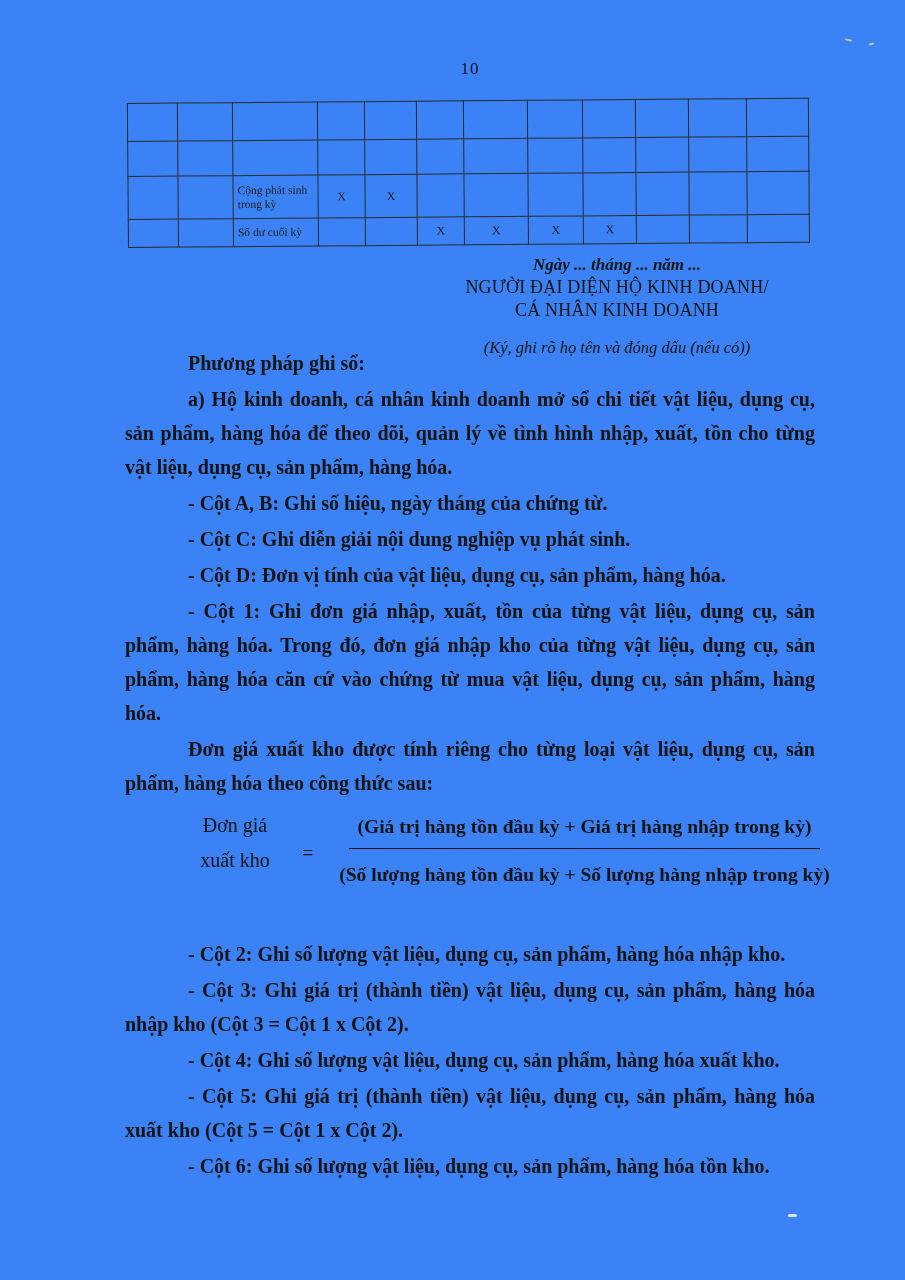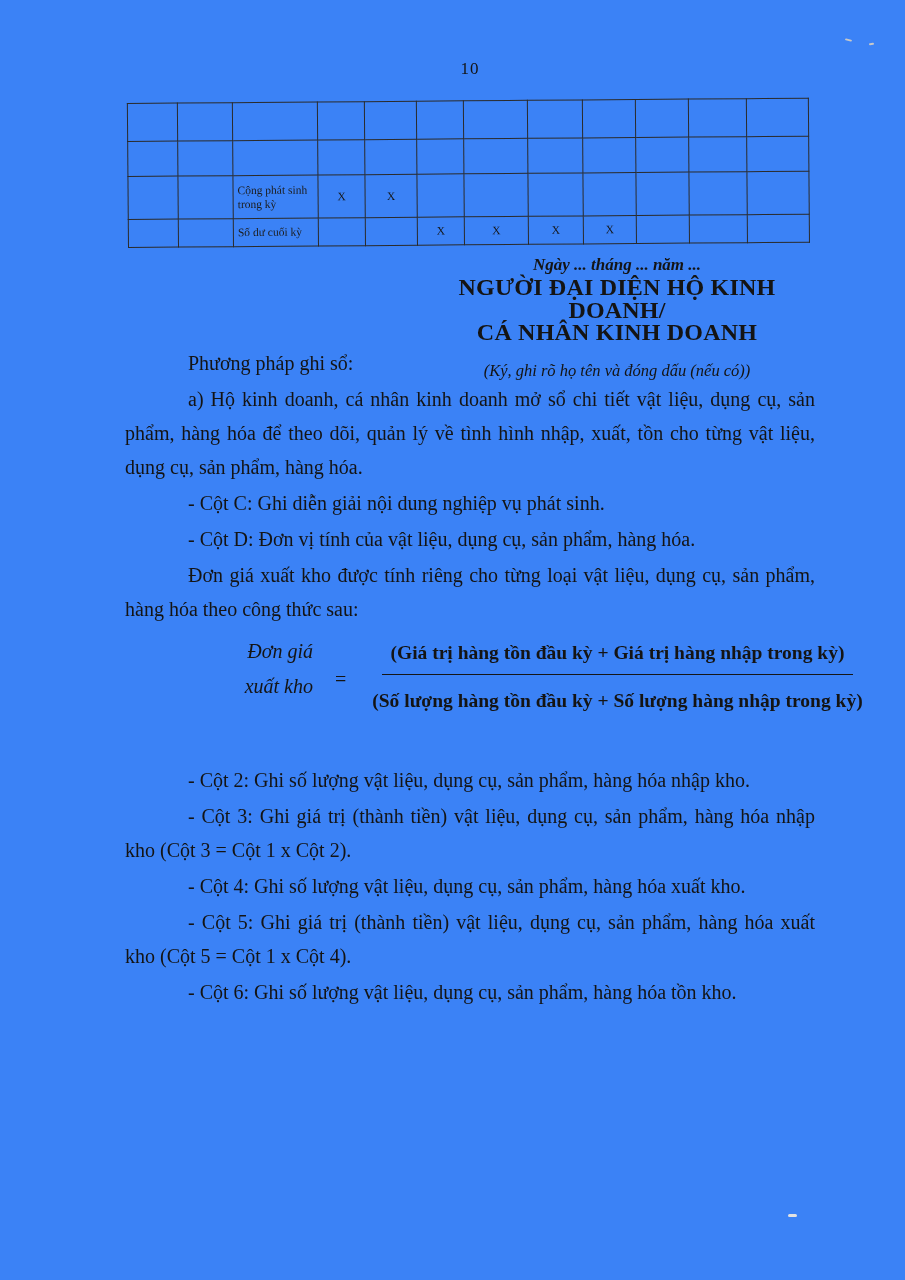--- a/index.html
+++ b/index.html
@@ -35,38 +35,38 @@
     overflow:hidden;
   }
   td.label-cell { padding:1px 2px 1px 4px; text-align:left; color:#1c1c1c; }
   td.x-cell { text-align:center; font-size:13px; font-family:"Liberation Serif",serif; }
   
   .signature {
     position:absolute; top:254px; left:412px; width:410px;
     text-align:center;
   }
   .sig-date { font-style:italic; font-size:17px; line-height:22px;font-weight:bold; }
-  .sig-role { font-weight:bold; font-size:24px; line-height:22.5px; letter-spacing:0.2px; }
+  .sig-role { font-weight:normal; font-size:18px; line-height:22.5px; letter-spacing:0.2px; }
   .sig-note { font-style:italic; font-size:16.5px; line-height:23px;margin-top:15px; }
   
   .body-text {
     position:absolute; top:346px; left:125px; width:694px;
     font-size:20px; line-height:34px;
     text-align:justify;
   }
-  .body-text p { text-indent:63px; margin:0 4px 2px 0; }
+  .body-text p { text-indent:63px; margin:0 4px 2px 0;font-weight:bold; }
   
   .formula {
     display:flex; align-items:center;
     margin:10px 0 46px 0;
   }
   .formula-lhs {
-    width:90px; margin-left:98px; flex:0 0 auto;
+    width:90px; margin-left:65px; flex:0 0 auto;
     position:relative; top:-8px;
-    line-height:35px; text-align:right;font-style:italic;
+    line-height:35px; text-align:center;
   }
   .formula-lhs span { display:block; text-indent:0; }
   .formula-eq { flex:0 0 auto; margin:0 26px 0 22px; position:relative; top:2px; }
   .formula-frac { flex:1 1 auto; text-align:center; }
   .formula-frac .num, .formula-frac .den { line-height:33px; white-space:nowrap; font-size:19.5px;font-weight:bold; }
   .formula-frac .bar { width:96%; margin:5px auto 9px auto; border-top:1.8px solid #161616; height:0; }
 </style>
 </head>
 <body>
 
@@ -158,37 +158,39 @@
   <div class="signature">
     <div class="sig-date">Ngày ... tháng ... năm ...</div>
     <div class="sig-role">NGƯỜI ĐẠI DIỆN HỘ KINH DOANH/</div>
     <div class="sig-role">CÁ NHÂN KINH DOANH</div>
     <div class="sig-note">(Ký, ghi rõ họ tên và đóng dấu (nếu có))</div>
   </div>
 
   <div class="body-text">
     <p>Phương pháp ghi sổ:</p>
     <p>a) Hộ kinh doanh, cá nhân kinh doanh mở sổ chi tiết vật liệu, dụng cụ, sản phẩm, hàng hóa để theo dõi, quản lý về tình hình nhập, xuất, tồn cho từng vật liệu, dụng cụ, sản phẩm, hàng hóa.</p>
+    <p>- Cột A, B: Ghi số hiệu, ngày tháng của chứng từ.</p>
     <p>- Cột C: Ghi diễn giải nội dung nghiệp vụ phát sinh.</p>
     <p>- Cột D: Đơn vị tính của vật liệu, dụng cụ, sản phẩm, hàng hóa.</p>
+    <p>- Cột 1: Ghi đơn giá nhập, xuất, tồn của từng vật liệu, dụng cụ, sản phẩm, hàng hóa. Trong đó, đơn giá nhập kho của từng vật liệu, dụng cụ, sản phẩm, hàng hóa căn cứ vào chứng từ mua vật liệu, dụng cụ, sản phẩm, hàng hóa.</p>
     <p>Đơn giá xuất kho được tính riêng cho từng loại vật liệu, dụng cụ, sản phẩm, hàng hóa theo công thức sau:</p>
 
     <div class="formula">
       <div class="formula-lhs">
         <span>Đơn giá</span>
         <span>xuất kho</span>
       </div>
       <div class="formula-eq">=</div>
       <div class="formula-frac">
         <div class="num">(Giá trị hàng tồn đầu kỳ + Giá trị hàng nhập trong kỳ)</div>
         <div class="bar"></div>
         <div class="den">(Số lượng hàng tồn đầu kỳ + Số lượng hàng nhập trong kỳ)</div>
       </div>
     </div>
 
     <p>- Cột 2: Ghi số lượng vật liệu, dụng cụ, sản phẩm, hàng hóa nhập kho.</p>
     <p>- Cột 3: Ghi giá trị (thành tiền) vật liệu, dụng cụ, sản phẩm, hàng hóa nhập kho (Cột 3 = Cột 1 x Cột 2).</p>
     <p>- Cột 4: Ghi số lượng vật liệu, dụng cụ, sản phẩm, hàng hóa xuất kho.</p>
-    <p>- Cột 5: Ghi giá trị (thành tiền) vật liệu, dụng cụ, sản phẩm, hàng hóa xuất kho (Cột 5 = Cột 1 x Cột 4).</p>
+    <p>- Cột 5: Ghi giá trị (thành tiền) vật liệu, dụng cụ, sản phẩm, hàng hóa xuất kho (Cột 5 = Cột 1 x Cột 2).</p>
     <p>- Cột 6: Ghi số lượng vật liệu, dụng cụ, sản phẩm, hàng hóa tồn kho.</p>
   </div>
 
 </div>
 
 </body></html>

